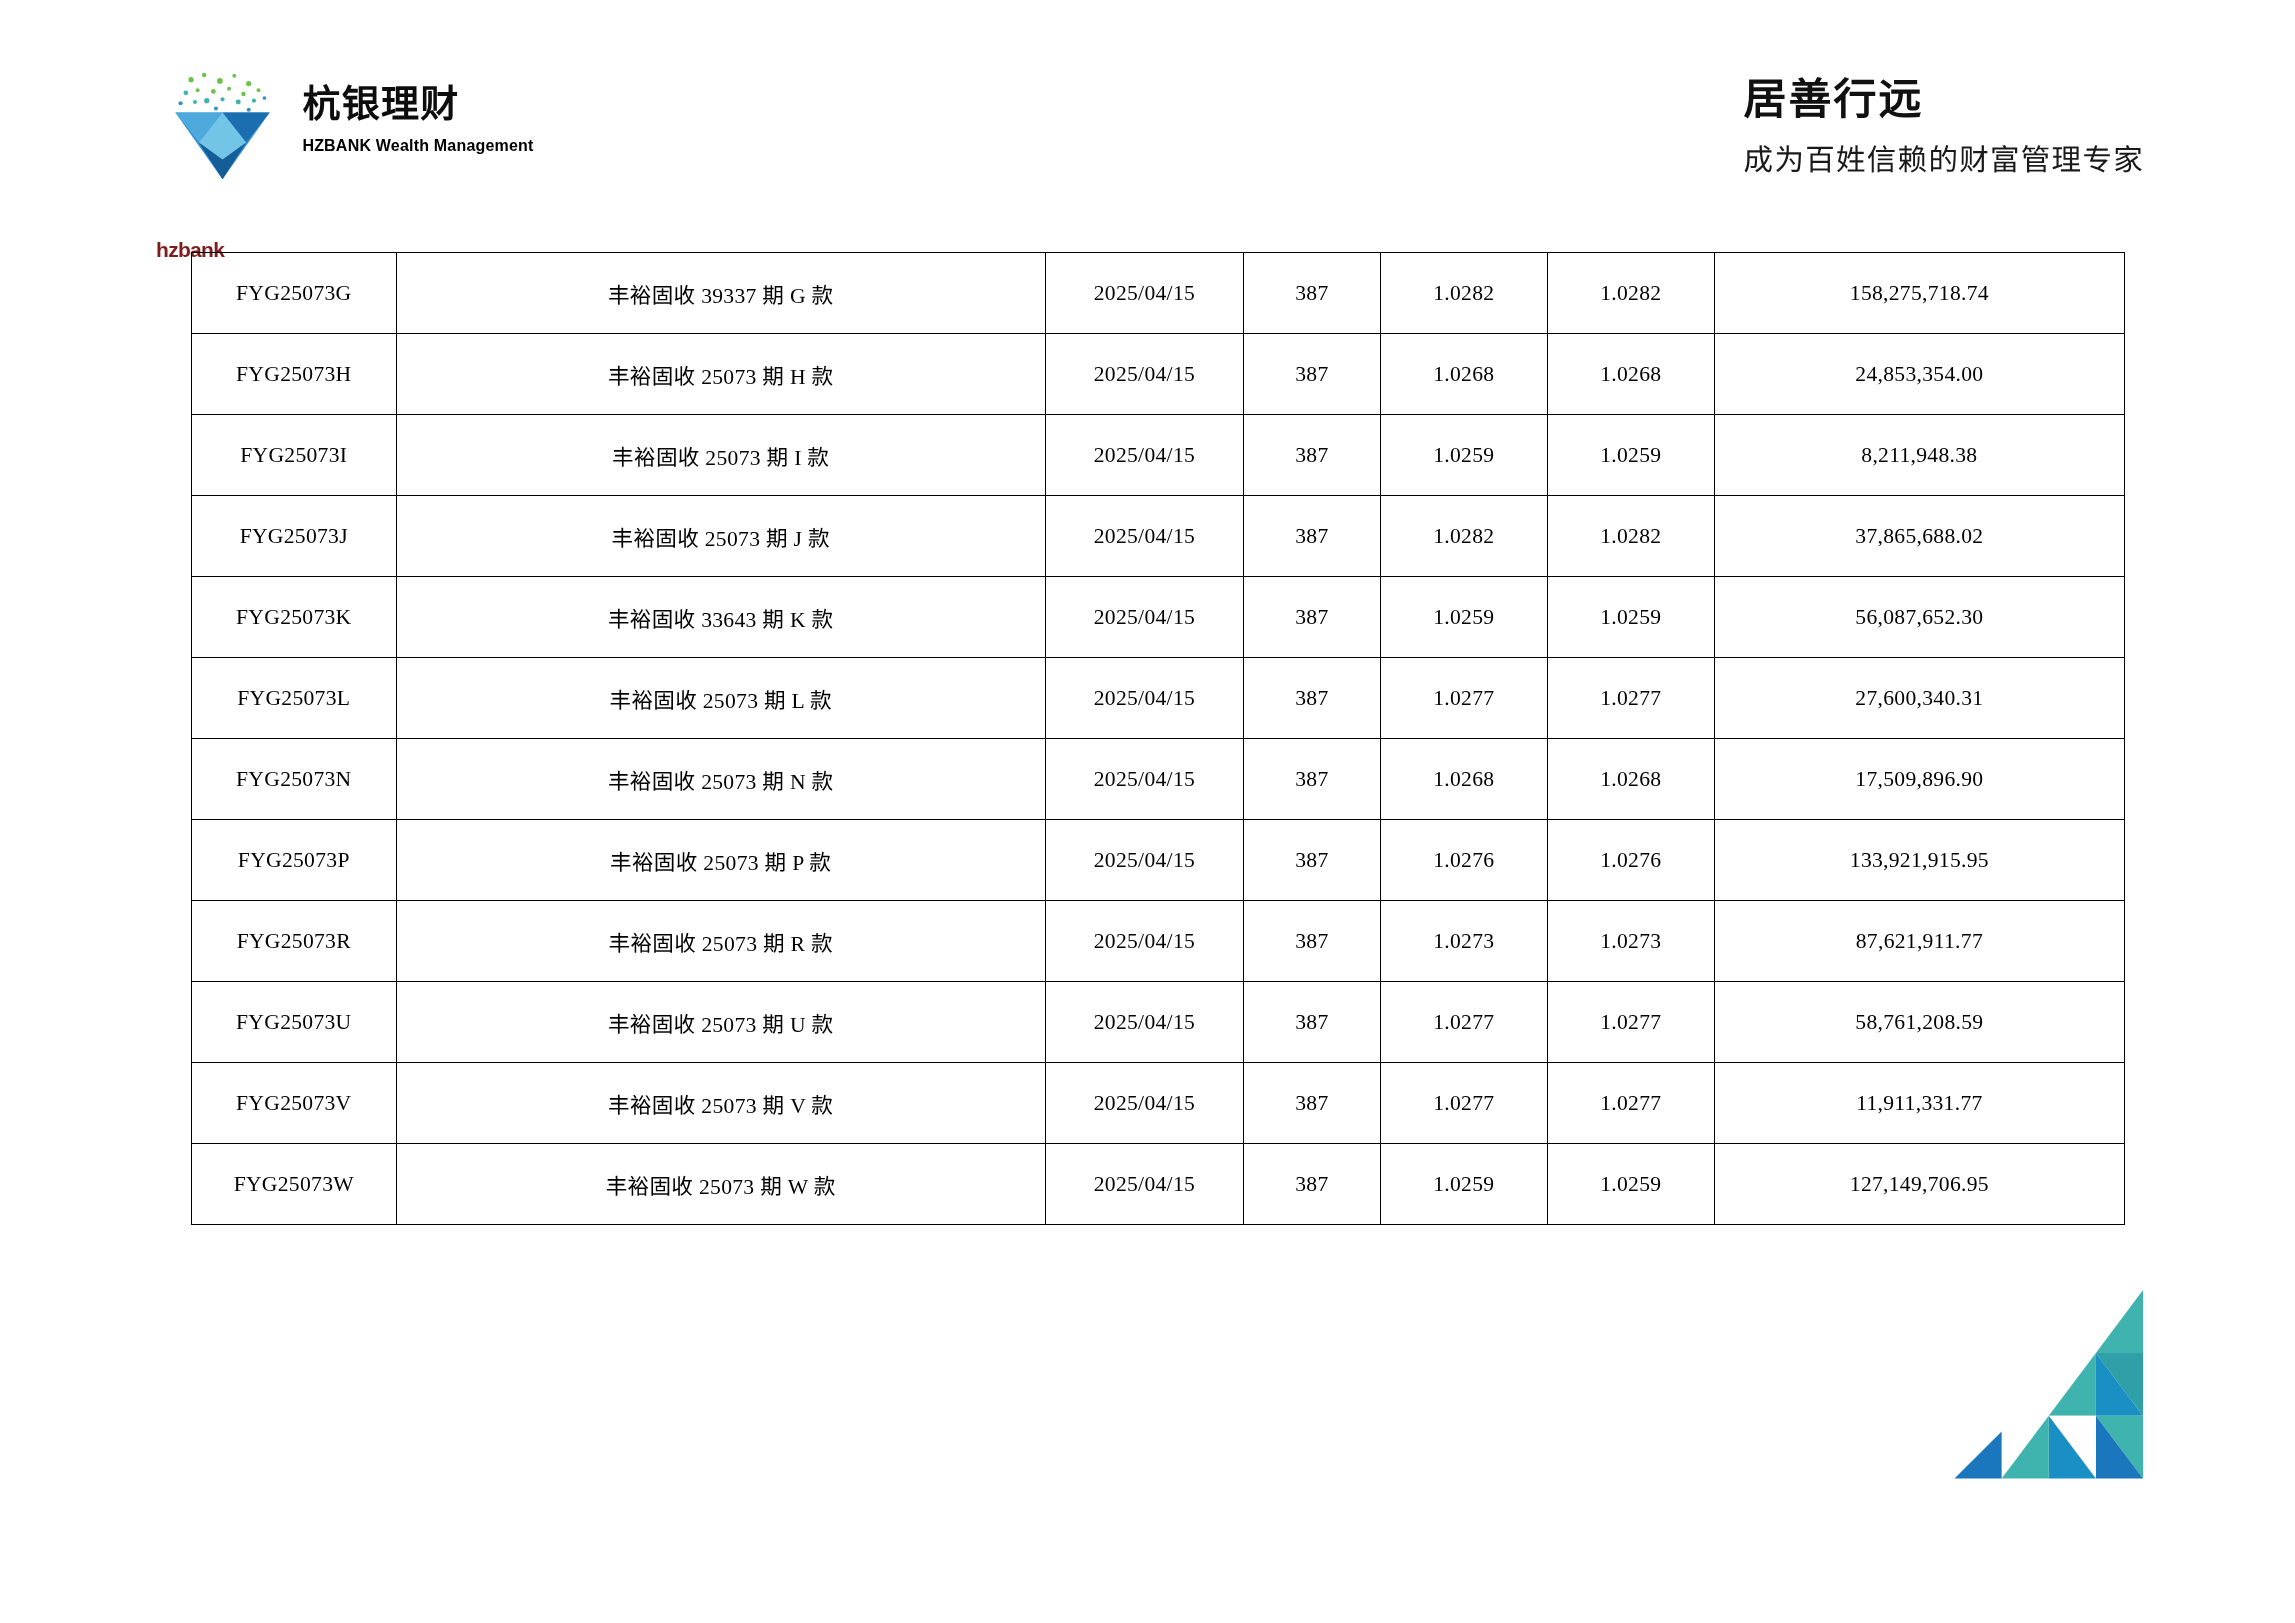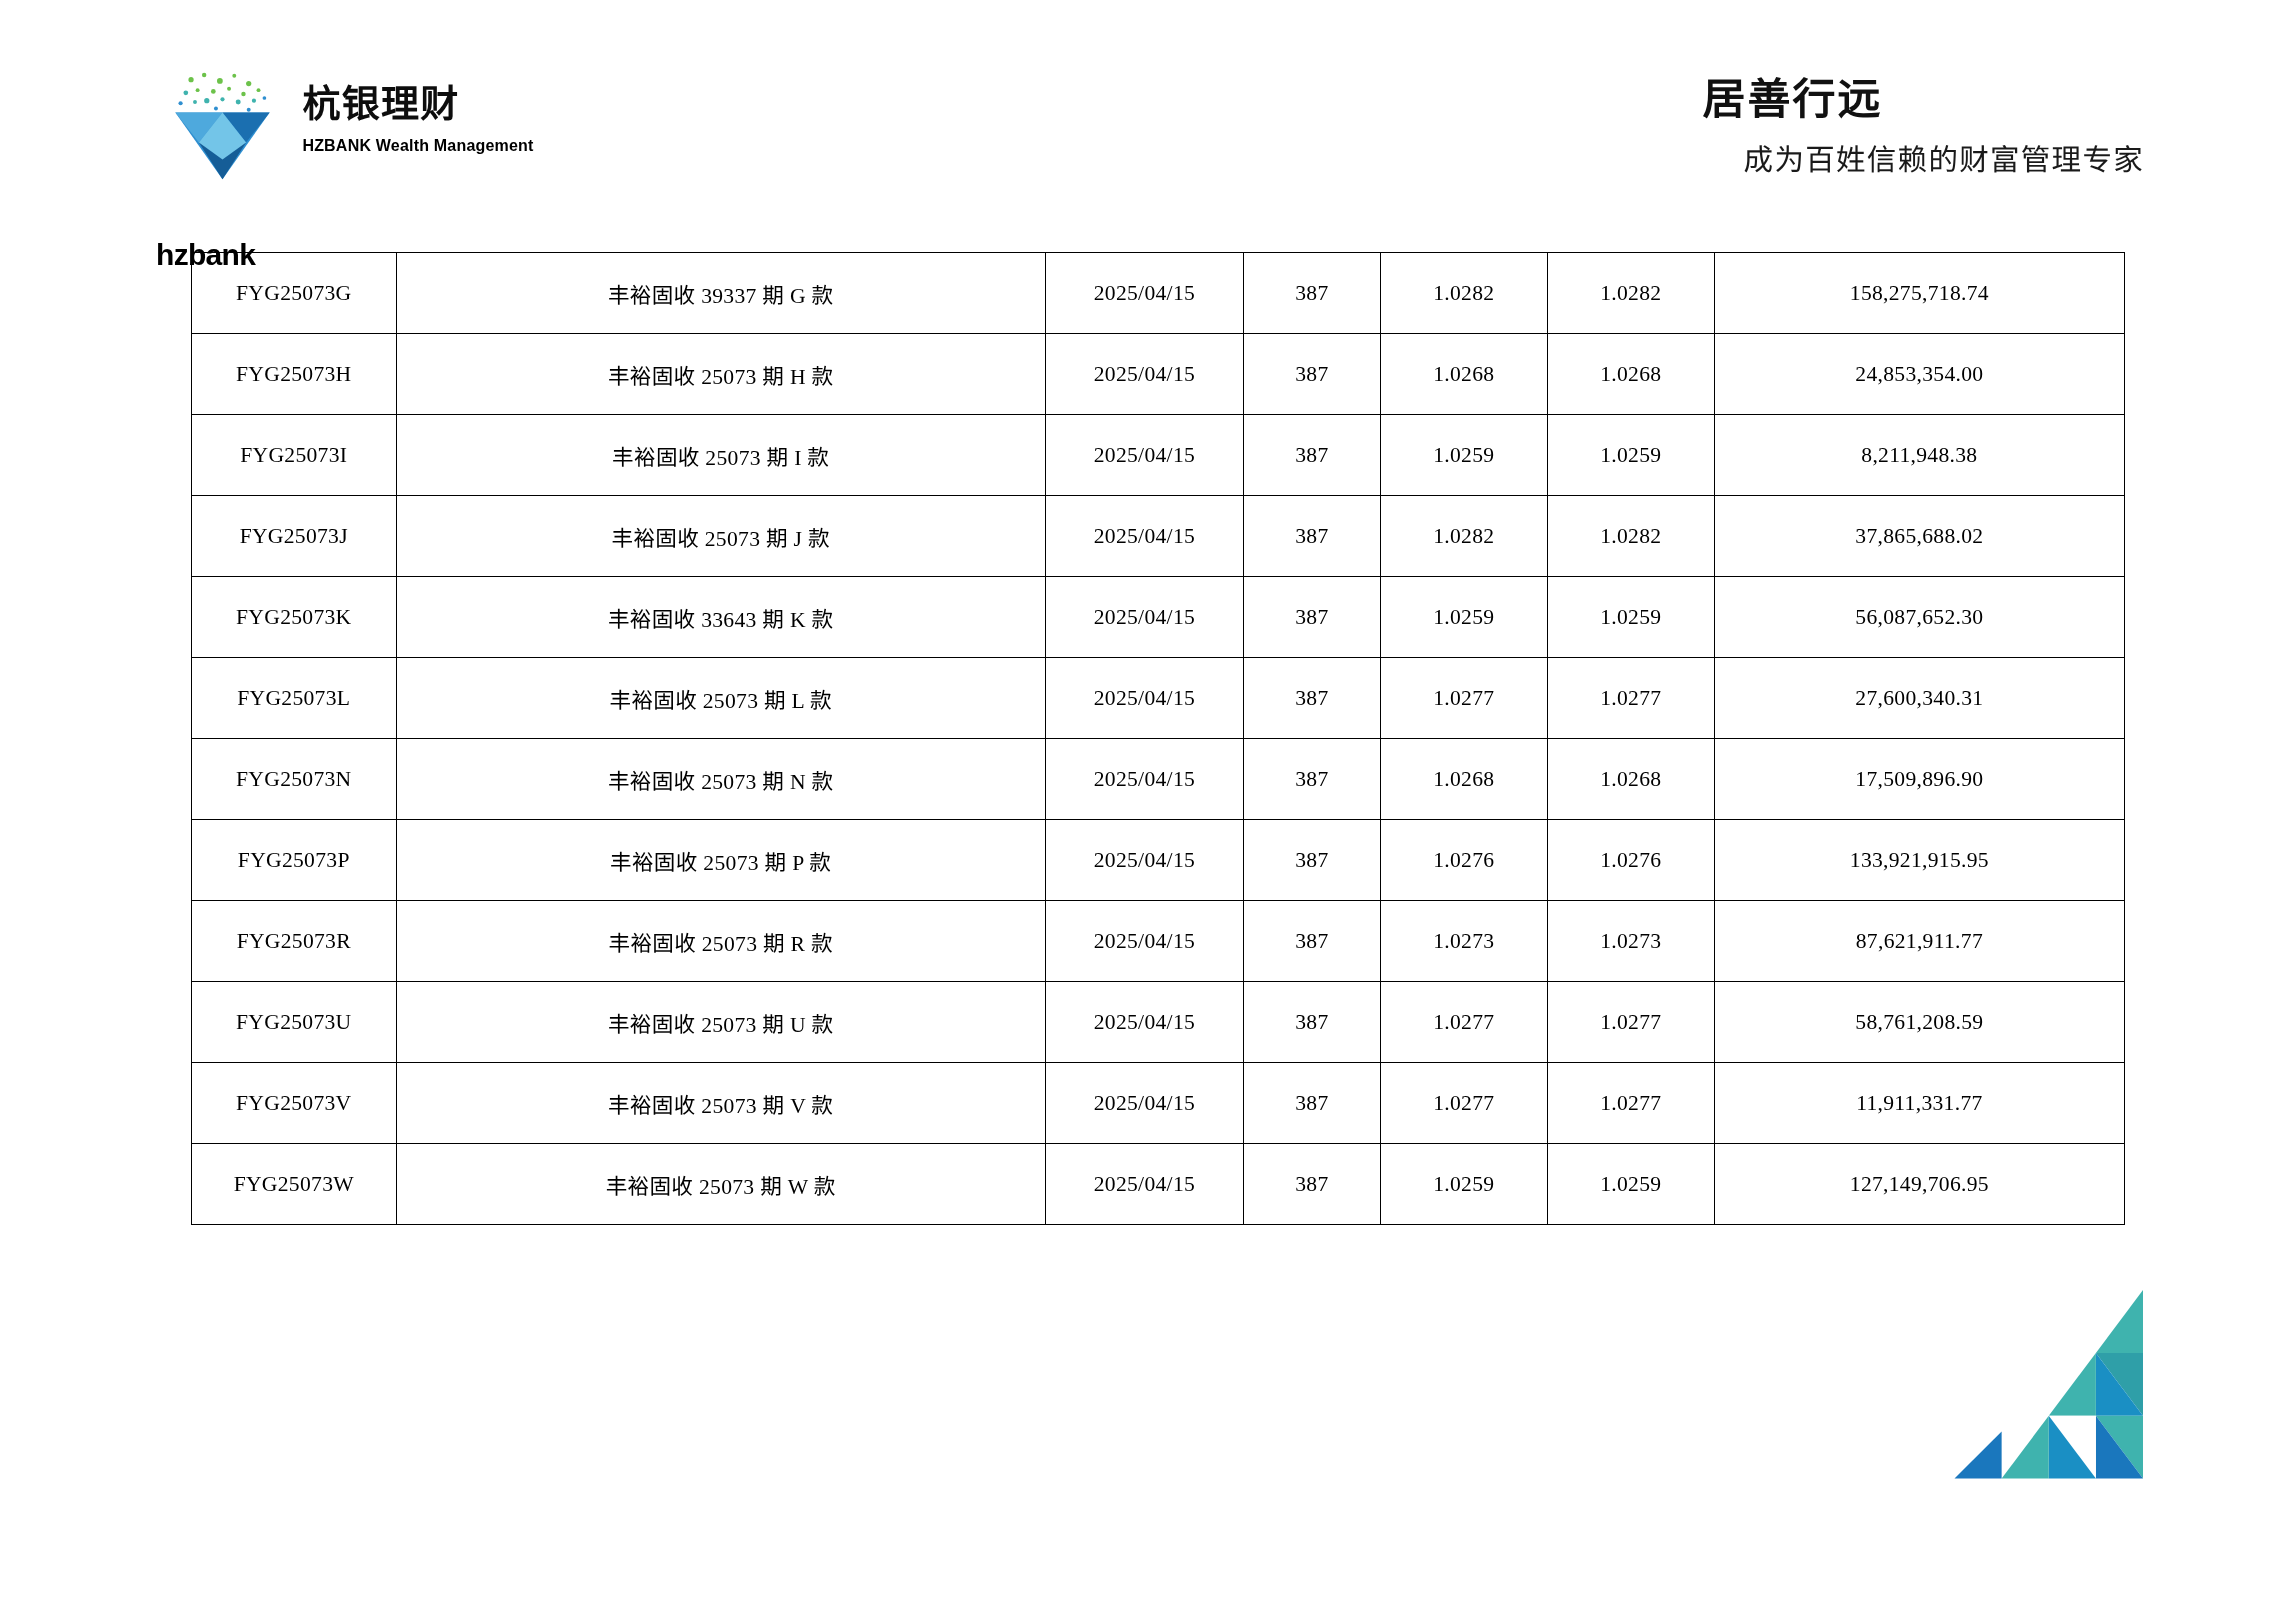--- a/index.html
+++ b/index.html
@@ -57,23 +57,23 @@
     font-weight: 700;
     color: #000000;
     margin-top: 14.4px;
     letter-spacing: 0.2px;
   }
   .brand-hz {
     position: absolute;
     left: 156px;
     top: 169px;
     font-family: "Liberation Sans", "DejaVu Sans", sans-serif;
-    font-size: 30px;
+    font-size: 21px;
     font-weight: 700;
-    color: #000000;
+    color: #7f1d1d;
     letter-spacing: -0.7px;
   }
 
   .slogan {
     position: absolute;
     right: 151px;
     top: 6.5px;
   }
   .slogan-main {
     font-family: "Liberation Sans", "DejaVu Sans", sans-serif;
@@ -83,21 +83,20 @@
     letter-spacing: 2px;
     line-height: 1.1;
   }
   .slogan-sub {
     font-family: "Liberation Sans", "DejaVu Sans", sans-serif;
     font-size: 29.5px;
     font-weight: 400;
     color: #1a1a1a;
     letter-spacing: 1.3px;
     margin-top: 13px;
-    margin-left: 41px;
   }
 
   
   .table-wrap {
     position: absolute;
     top: 252px;
     left: 191px;
     width: 1934px;
     border-radius: 14px;
   }

